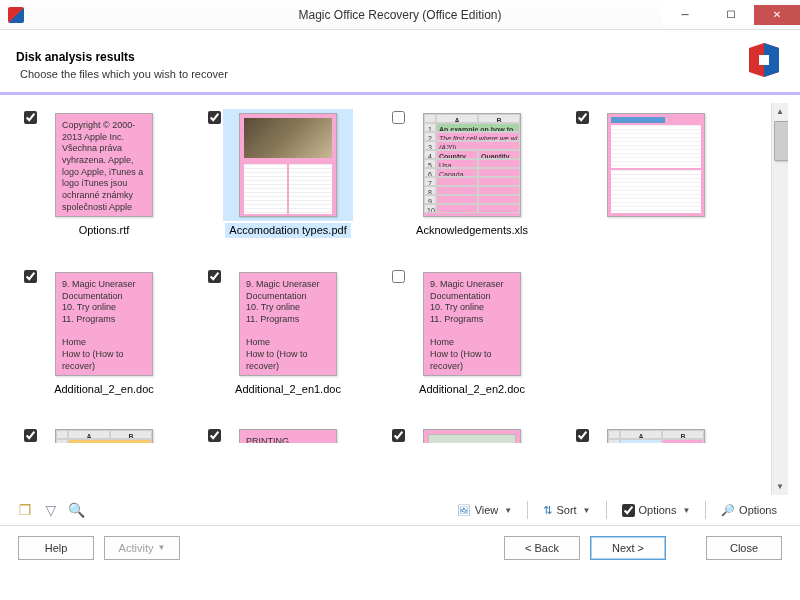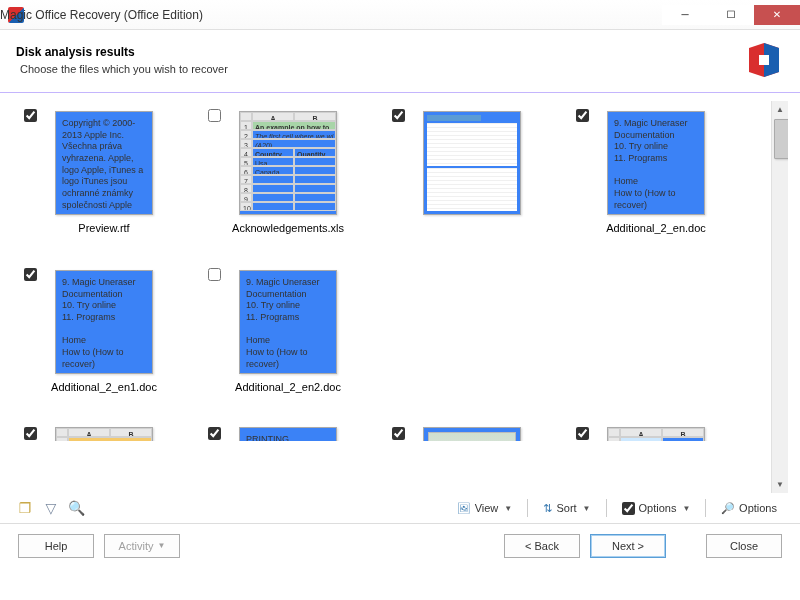--- a/index.html
+++ b/index.html
@@ -1,43 +1,43 @@
 <!DOCTYPE html>
 <html><head>
 <meta charset="utf-8">
 <style>
 *{box-sizing:border-box;margin:0;padding:0;font-family:"Segoe UI",Tahoma,sans-serif}
 body{width:800px;height:600px;background:#fff;overflow:hidden}
 .titlebar{height:30px;background:linear-gradient(#fff,#fafafa);border-bottom:1px solid #e0e0e0;display:flex;align-items:center;position:relative}
 .titlebar .app-icon{width:16px;height:16px;margin:0 6px 0 8px;background:linear-gradient(135deg,#d92e2e 50%,#1a5fb0 50%);border-radius:2px}
-.titlebar .title{flex:1;font-size:12px;color:#333;position:absolute;left:0;right:0;pointer-events:none}
+.titlebar .title{flex:1;text-align:center;font-size:12px;color:#333;position:absolute;left:0;right:0;pointer-events:none}
 .win-controls{display:flex;margin-left:auto;z-index:1}
 .win-btn{width:46px;height:20px;display:flex;align-items:center;justify-content:center;font-size:12px}
 .win-min{background:#fff}
 .win-max{background:#fff}
 .win-close{background:#c75050;color:#fff;width:46px;height:20px}
 .win-btn span{font-family:Arial;font-size:10px}
-.wizard-header{padding:10px 16px 12px;display:flex;align-items:center;border-bottom:1px solid #c4b5fd}
+.wizard-header{padding:10px 16px 12px;display:flex;align-items:flex-end;border-bottom:3px solid #c4b5fd}
 .wizard-header .texts{flex:1}
 .wizard-header h1{font-size:12px;font-weight:bold;color:#000;margin-bottom:4px}
 .wizard-header .sub{font-size:11px;color:#333;margin-left:4px}
 .brand-icon{width:40px;height:40px;position:relative}
 .brand-icon svg{width:40px;height:40px}
 .content{height:430px;padding:8px 12px 0 12px;display:flex;flex-direction:column}
 .grid-wrap{flex:1;overflow:hidden;position:relative;display:flex}
 .grid{flex:1;display:flex;flex-wrap:wrap;align-content:flex-start;overflow-y:hidden}
 .scrollbar{width:17px;background:#f0f0f0;border-left:1px solid #e0e0e0;position:relative}
 .scrollbar .thumb{position:absolute;top:2px;left:2px;right:2px;height:40px;background:#cdcdcd;border-radius:1px}
 .scrollbar .arrow-up{position:absolute;top:0;left:0;right:0;height:17px;display:flex;align-items:center;justify-content:center;font-size:8px;color:#606060}
 .scrollbar .arrow-down{position:absolute;bottom:0;left:0;right:0;height:17px;display:flex;align-items:center;justify-content:center;font-size:8px;color:#606060}
 .item{width:180px;height:155px;padding:4px;margin:2px;display:flex;flex-direction:column;align-items:center;position:relative}
 .item.sel .thumb-wrap,.item.sel .name{background:#cde8ff}
 .item .cb{position:absolute;top:6px;left:10px;width:13px;height:13px}
 .thumb-wrap{width:130px;height:112px;display:flex;align-items:center;justify-content:center;padding:2px}
-.thumb{width:98px;height:104px;background:#3b82f6;border:1px solid #aaa;box-shadow:1px 1px 2px rgba(0,0,0,.15);font-size:9px;color:#333;padding:6px;overflow:hidden;line-height:1.3}
+.thumb{width:98px;height:104px;background:#f9a8d4;border:1px solid #aaa;box-shadow:1px 1px 2px rgba(0,0,0,.15);font-size:9px;color:#333;padding:6px;overflow:hidden;line-height:1.3}
 .thumb.img{padding:0;display:flex;flex-direction:column}
 .thumb.img .photo{height:40px;background:linear-gradient(135deg,#5a4a3a,#8a7a5a,#c9b896);margin:4px}
 .thumb.img .cols{flex:1;display:flex;gap:2px;padding:2px 4px}
 .thumb.img .col{flex:1;background:repeating-linear-gradient(#eee,#eee 1px,#fff 1px,#fff 4px)}
 .thumb.xls{padding:0}
 .xls-grid{display:grid;grid-template-columns:12px 1fr 1fr;font-size:7px}
 .xls-grid>div{border:0.5px solid #d0d0d0;padding:1px 2px;height:9px;overflow:hidden;white-space:nowrap}
 .xls-grid .hdr{background:#e8e8e8;text-align:center;font-weight:bold}
 .xls-grid .rn{background:#e8e8e8;text-align:center}
 .xls-grid .green{background:#a8d5a8;font-weight:bold}
@@ -101,21 +101,34 @@
 </div>
 
 <div class="content">
   <div class="grid-wrap">
     <div class="grid" id="grid">
         <div class="item ">
     <input type="checkbox" class="cb" checked="" style="">
     <div class="thumb-wrap">
             <div class="thumb">Copyright © 2000-2013 Apple Inc. Všechna práva vyhrazena. Apple, logo Apple, iTunes a logo iTunes jsou ochranné známky společnosti Apple</div>
           </div>
-    <div class="name">Preview.rtf</div>
+    <div class="name">Options.rtf</div>
+  </div>
+        <div class="item sel">
+    <input type="checkbox" class="cb" checked="" style="">
+    <div class="thumb-wrap">
+            <div class="thumb img">
+              <div class="photo"></div>
+              <div class="cols">
+                <div class="col"></div>
+                <div class="col"></div>
+              </div>
+            </div>
+          </div>
+    <div class="name">Accomodation types.pdf</div>
   </div>
         <div class="item ">
     <input type="checkbox" class="cb" style="">
     <div class="thumb-wrap">
             <div class="thumb xls">
               <div class="xls-grid">
     <div class="hdr"></div>
                 <div class="hdr">A</div>
                 <div class="hdr">B</div>
     <div class="rn">1</div>

